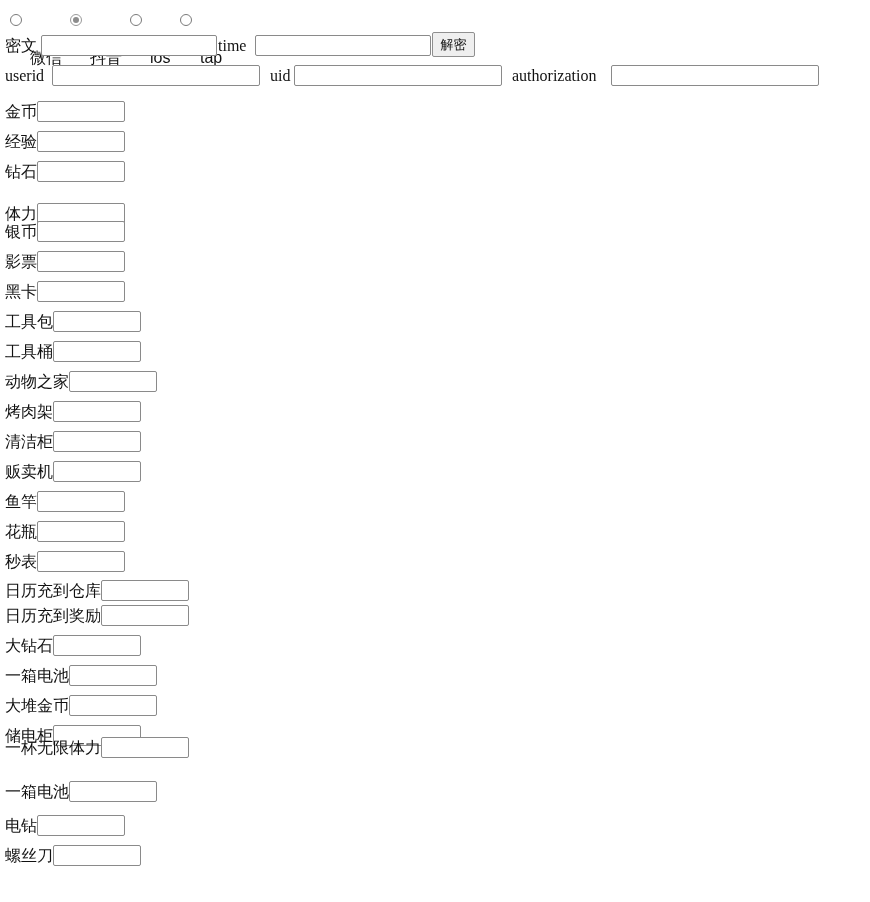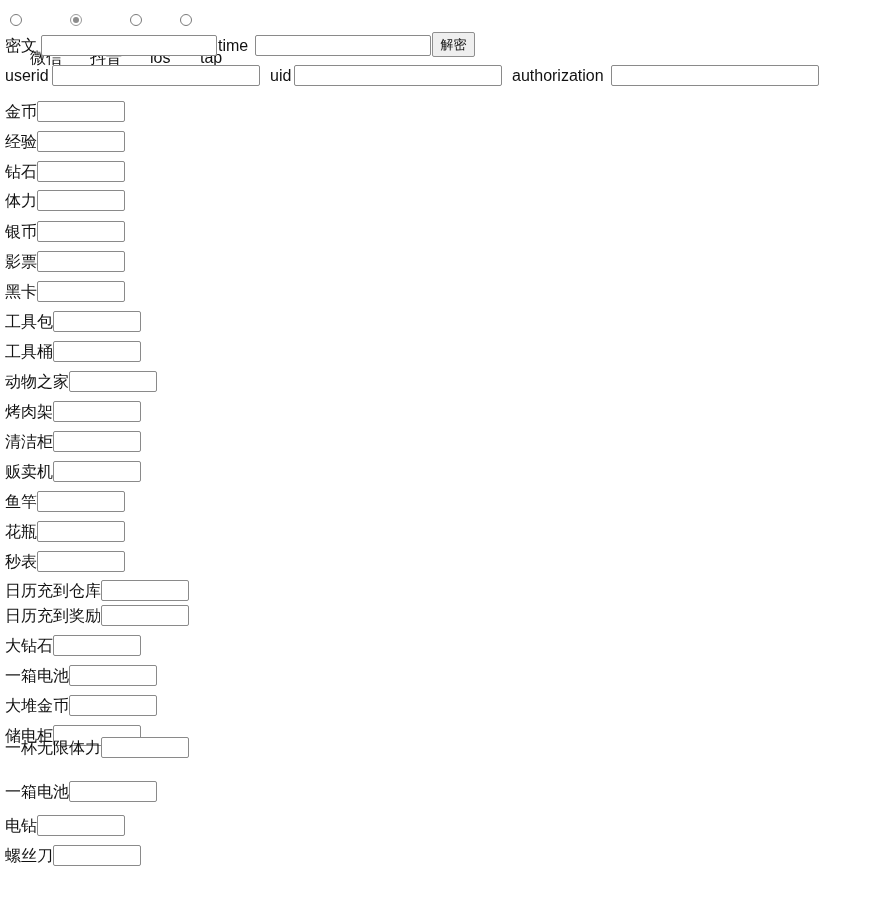--- a/index.html
+++ b/index.html
@@ -14,20 +14,21 @@
       overflow: hidden;
       font-family: "Liberation Sans", "DejaVu Sans", sans-serif;
       font-size: 16px;
       color: #111111;
     }
     .txt {
       position: absolute;
       line-height: 21px;
       height: 21px;
       white-space: nowrap;
+      font-family: Liberation Serif, serif;
     }
     input.field {
       position: absolute;
       box-sizing: border-box;
       height: 21px;
       margin: 0;
       padding: 1px 3px;
       border: 1px solid #8a8a8a;
       border-radius: 2px;
       background: #ffffff;
@@ -142,21 +143,21 @@
     <input class="field" type="text" value="" style="">
   </div>
   <div class="row c2" style="top:131px">
     <span class="lbl">经验</span>
     <input class="field" type="text" value="" style="">
   </div>
   <div class="row c2" style="top:161px">
     <span class="lbl">钻石</span>
     <input class="field" type="text" value="" style="">
   </div>
-  <div class="row c2" style="top:190px">
+  <div class="row c2" style="top:203px">
     <span class="lbl">体力</span>
     <input class="field" type="text" value="" style="">
   </div>
   <div class="row c2" style="top:221px">
     <span class="lbl">银币</span>
     <input class="field" type="text" value="" style="">
   </div>
   <div class="row c2" style="top:251px">
     <span class="lbl">影票</span>
     <input class="field" type="text" value="" style="">

